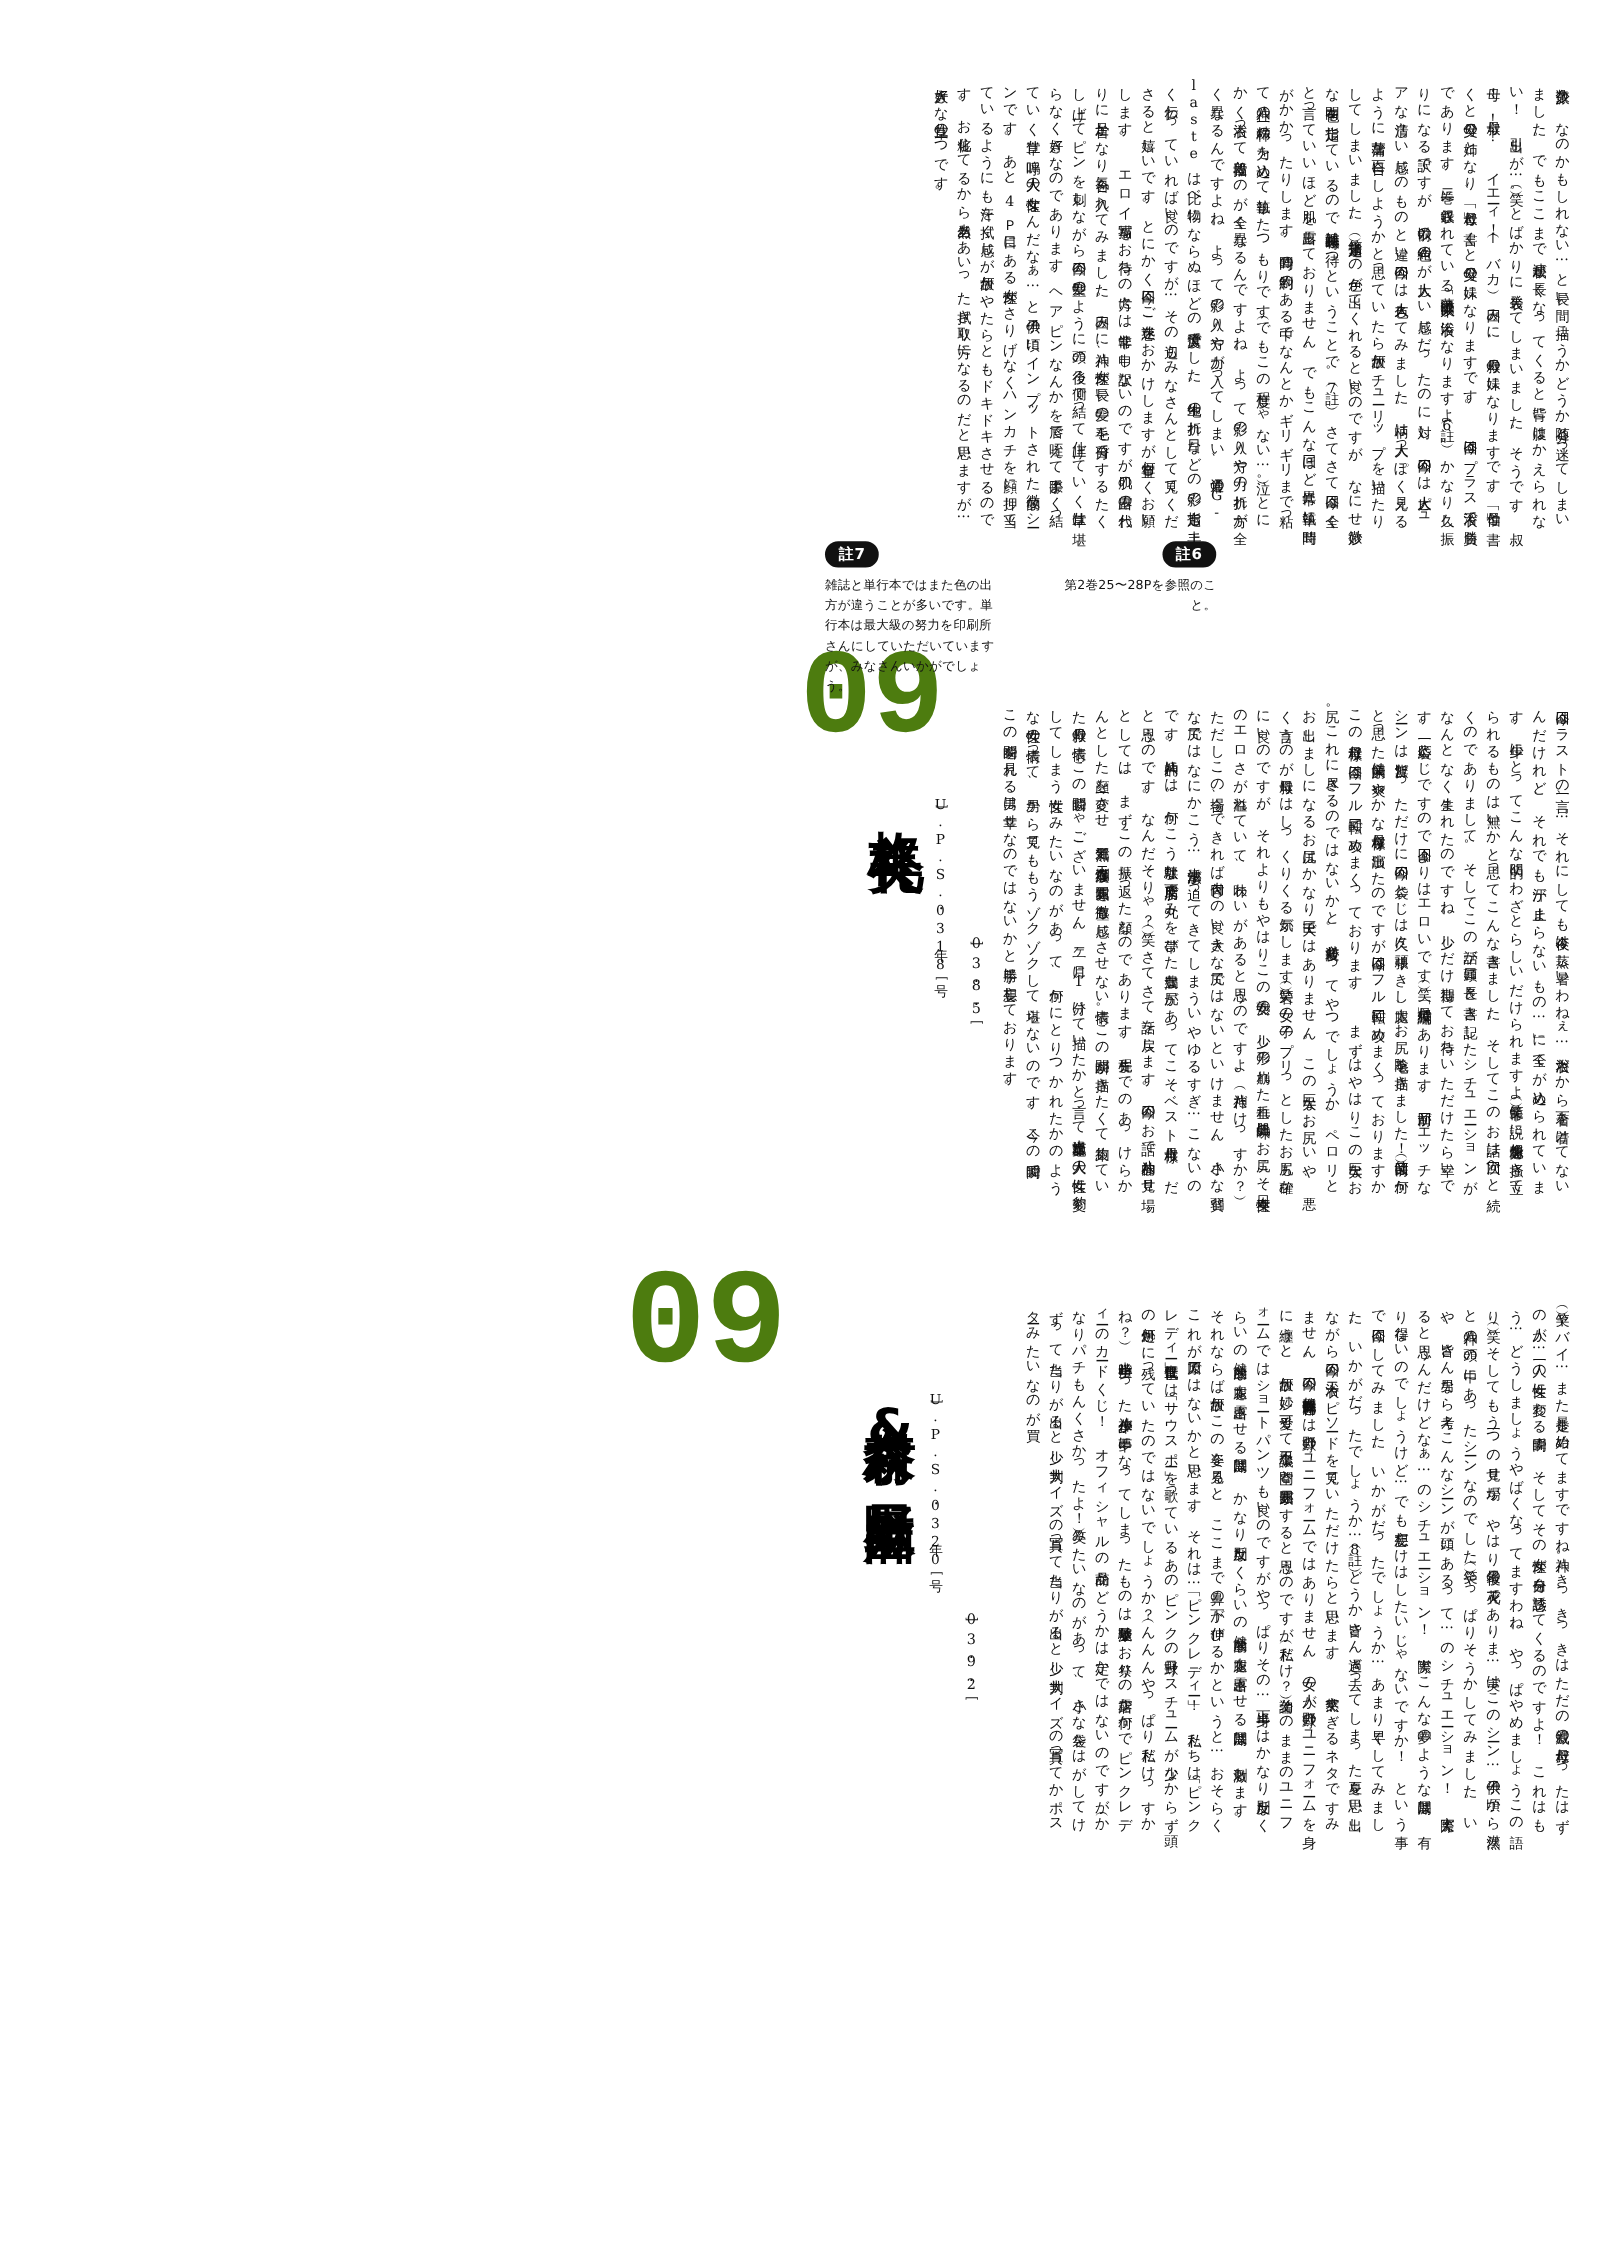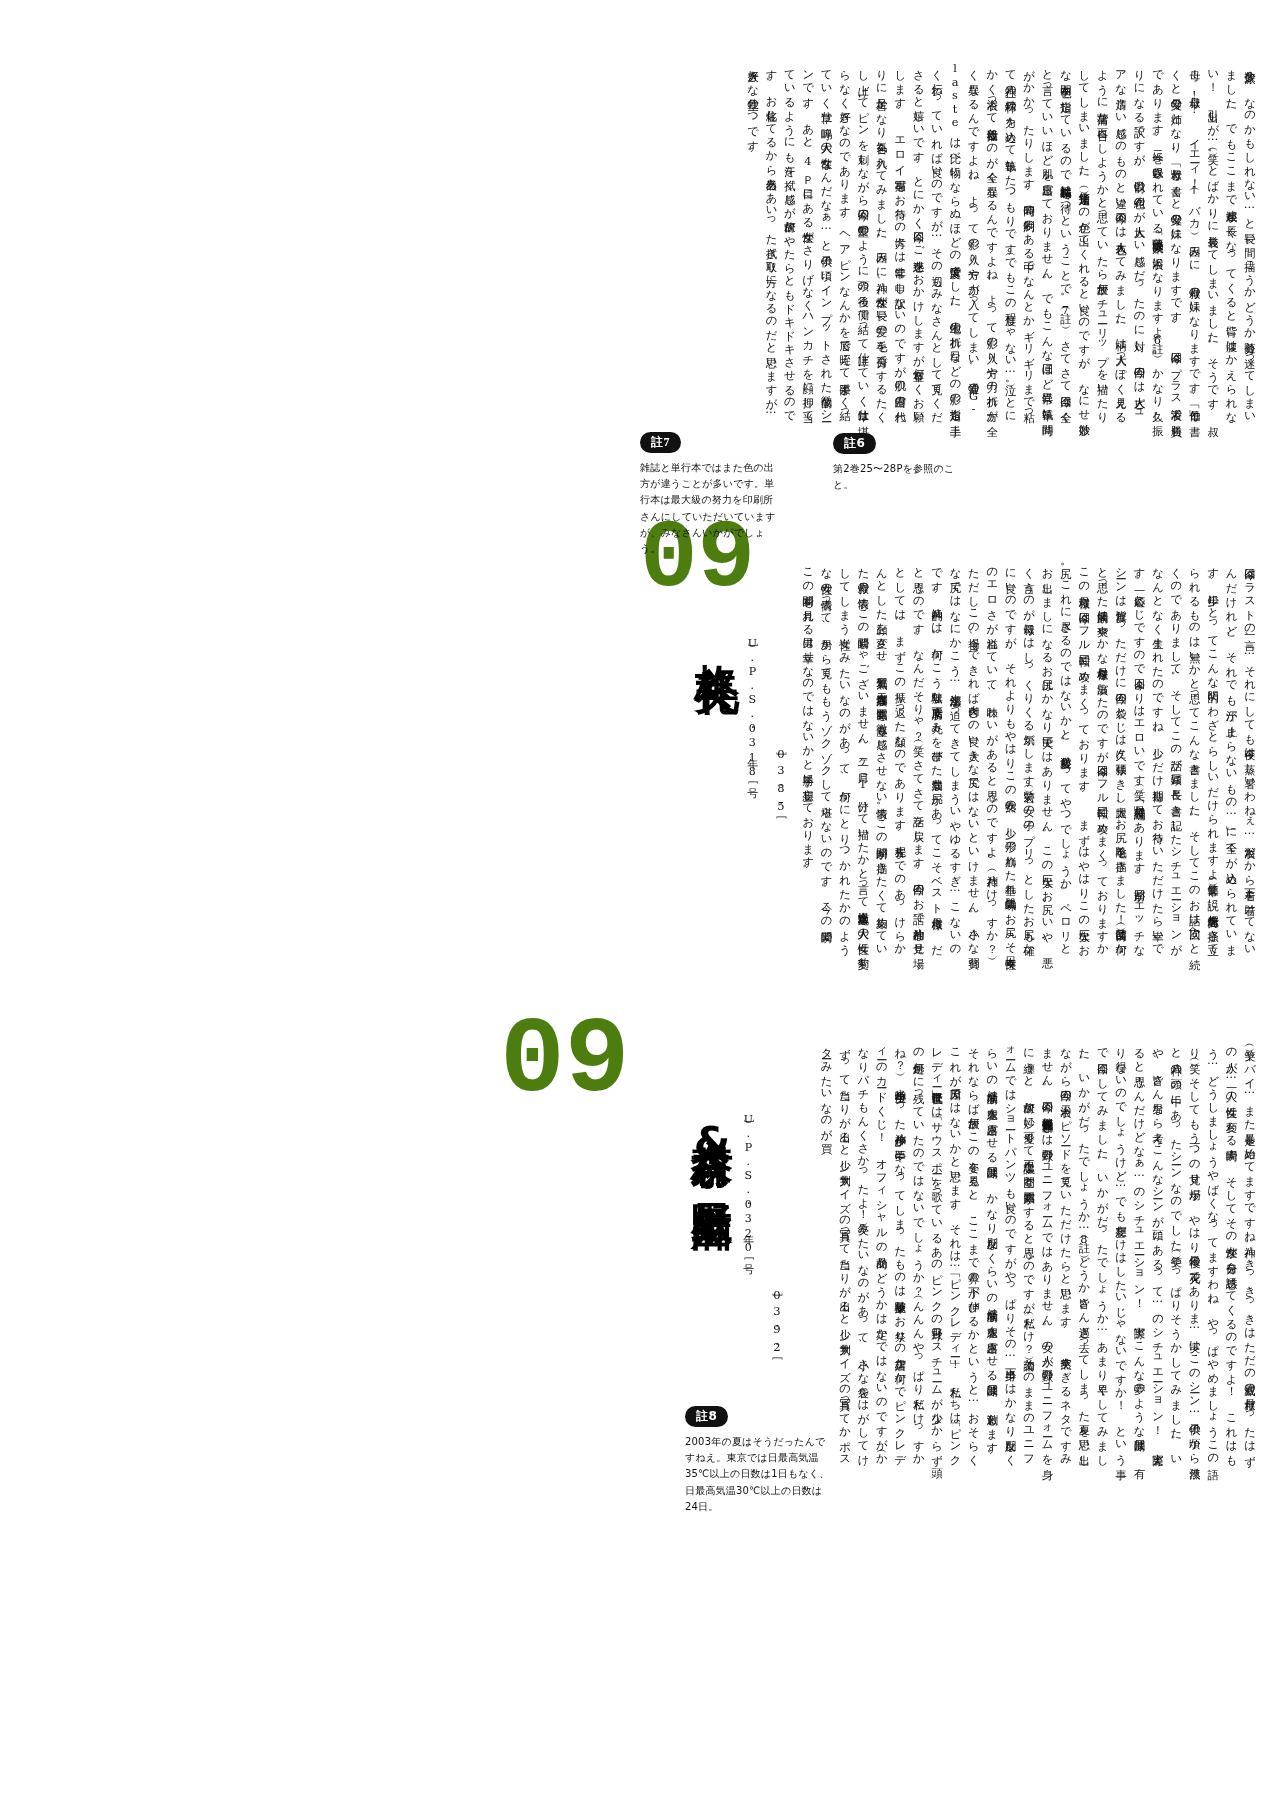--- a/index.html
+++ b/index.html
@@ -74,22 +74,22 @@
     border-radius:11px;
     letter-spacing:0.5px;
     margin-bottom:7px;
   }
   .fn-text{
     font-size:10px;
     line-height:1.62;
     color:#111111;
     letter-spacing:0.2px;
   }
-  #fn6{ top:432px; left:833px; width:140px;}
-  #fn7{ top:432px; left:640px; width:140px;font-family:Liberation Serif, serif;}
+  #fn6{ top:432px; left:833px; width:140px;text-align:right;}
+  #fn7{ top:432px; left:660px; width:140px;}
   #fn8{ top:1405px; left:685px; width:150px;}
 
   
   .bigtitle{
     position:absolute;
     writing-mode:vertical-rl;
     -webkit-writing-mode:vertical-rl;
     text-orientation:upright;
     font-family:"DejaVu Sans","Liberation Sans",sans-serif;
     font-weight:bold;
@@ -177,18 +177,14 @@
   <div class="datestamp" id="date-sec2">［03・8・5］</div>
 
   <div class="vblock" id="sec3-body">（笑）ヤバイ…また暴走し始めてますですね八神。きっきっきはただの親戚の叔母だったはずの人が…一人の女性に変わる瞬間！ そしてその女性が自分を誘惑してくるのですよ！ これはもう…どうしましょうやばくなってますわね。やっぱやめましょうこの語り（笑） そしてもう一つの見せ場が、やはり最後の花火でありま…実はこのシーン…子供の頃から漠然と八神の頭の中にあったシーンなのでした（笑）やっぱりそうかしてみました。いや、皆さん男なら考えこんなシーンが頭にあるって…のシチュエーション！ 実際えると思うんだけどなぁ…のシチュエーション！ 実際…こんな夢のような展開は、有り得ないのでしょうけど…でも妄想だけはしたいじゃないですか！ という事で今回にしてみました。いかがだったでしょうか…あまり早くしてみました。いかがだったでしょうか…（註8）どうか皆さん過ぎ去ってしまった夏を思い出しながら今回の浴衣エピソードを見ていただけたらと思います。 突然すぎるネタですみません。今回の教授爆発観音開きは野球のユニフォームではありません。女の人が野球のユニフォームを身に纏うと、何故か妙に可愛くて不思議な空間と雰囲気がすると思うのですが（私だけ？）勿論そのままのユニフォームではショートパンツも良いのですがやっぱりその…下半身にはかなり反則なくらいの健康的な太腿を露出させる展開は、かなり反則なくらいの健康的な太腿を露出させる展開は、刺激します。 それならば何故かこの姿を見ると、ここまで鼻の下が伸びるかというと…おそらくこれが原因ではないかと思います。それは…「ピンクレディー」！ 私たちは「ピンクレディー」直撃世代には「サウスポー」を歌っているあのピンクの野球コスチュームが少なからず頭の何処かに残っていたのではないでしょうか？（んんんやっぱり私だけっすかね？） 当時小学生だった八神少年が夢中になってしまったものは駄菓子屋やお祭りの露店か何かでピンクレディーのカードくじ！ オフィシャルの商品かどうかは定かではないのですが（かなりパチもんくさかったよ！笑）みたいなのがあって、小さな袋をはがしてけずって当たりが出ると少し大判サイズの写真って当たりが出ると少し大判サイズの写真ってかポスターみたいなのが買</div>
 
   <div class="bigtitle" id="title-sec3">森村奈々&amp;星野麻由</div>
 
   <div class="issue" id="issue-sec3">［U.P.S.・03年20号］</div>
 
   <div class="datestamp" id="date-sec3">［03・9・2］</div>
 
-  <div class="footnote" id="fn8">
-    <span class="fn-badge">註8</span>
-    <div class="fn-text">2003年の夏はそうだったんですねえ。東京では日最高気温35℃以上の日数は1日もなく、日最高気温30℃以上の日数は24日。</div>
-  </div>
 
 </div>
 
 </body></html>

